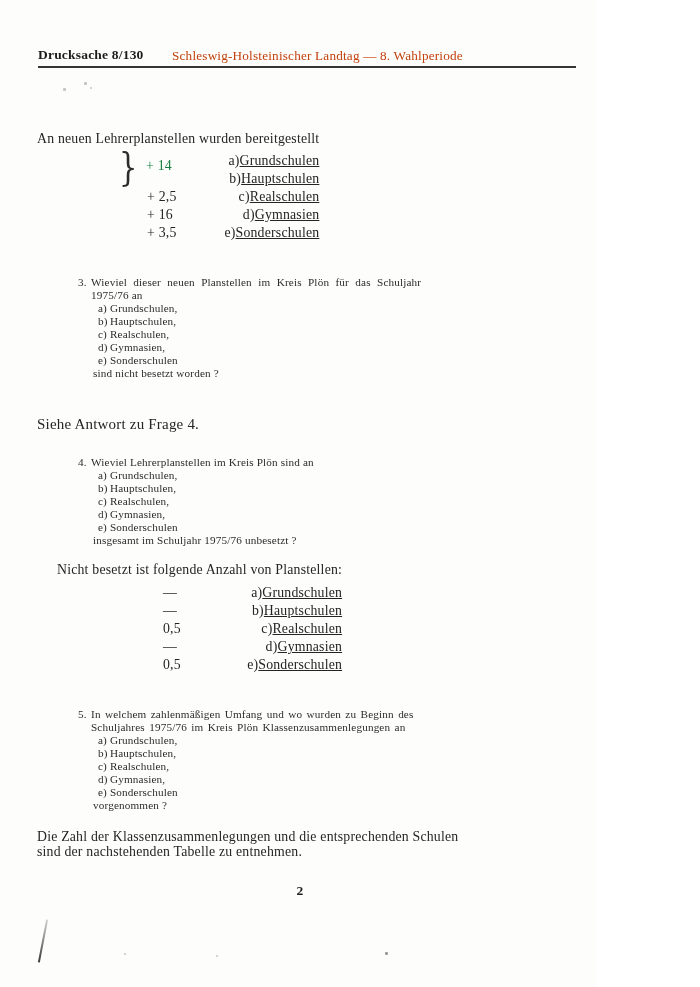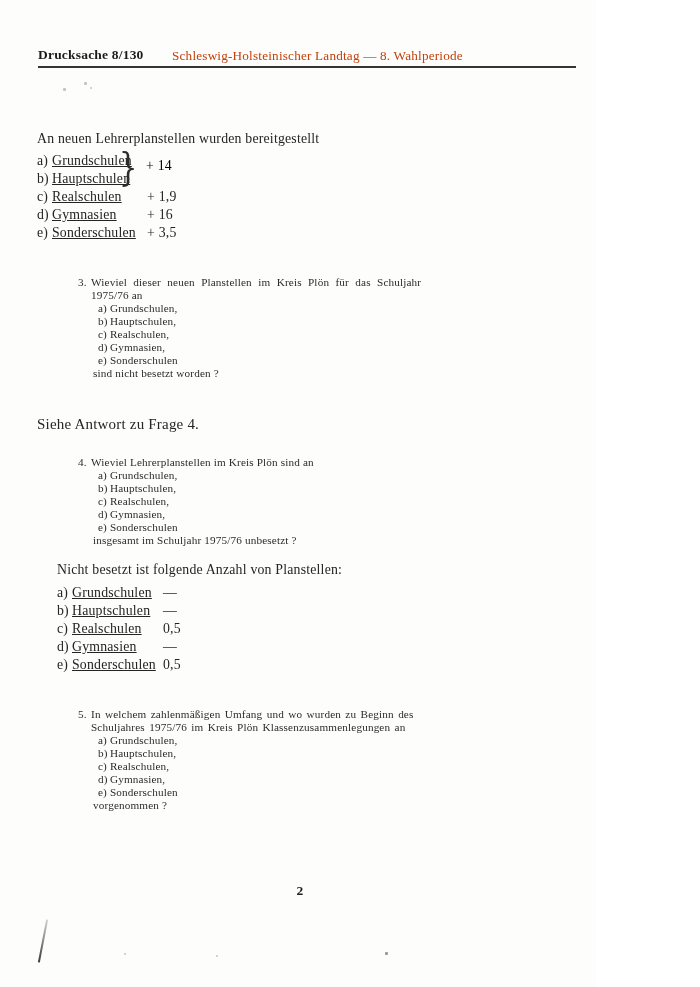--- a/index.html
+++ b/index.html
@@ -10,35 +10,35 @@
     font-family:"Liberation Serif", serif;
     color:#262626;
     overflow:hidden;
     letter-spacing:0.2px;
   }
   
   .doc-number{position:absolute;left:38px;top:47px;font-size:13.5px;font-weight:bold;color:#1b1b1b;}
   .session-title{position:absolute;left:172px;top:48px;font-size:13.2px;color:#c2410c;}
   .header-rule{position:absolute;left:38px;top:66px;width:538px;height:2px;background:#353535;}
   
-  .main-block{position:absolute;left:37px;font-size:13.8px;color:#242424;}
+  .main-block{position:absolute;left:37px;font-size:13.8px;color:#242424;text-align:right;}
   .block-intro{line-height:18px;}
   .rows{margin-top:4px;text-decoration:underline;}
   .row{position:relative;height:18px;line-height:18px;}
   .row-label{display:inline-block;width:15px;}
   .row-value{position:absolute;top:0;}
   .alloc .row-value{left:110px;}
   .vac .row-value{left:106px;}
   .brace{
     position:absolute;left:119px;top:146px;
     font-size:40px;line-height:40px;font-weight:400;color:#2c2c2c;
     transform:scaleX(0.72);transform-origin:left top;
     font-family:"DejaVu Serif", serif;
   }
-  .brace-value{position:absolute;left:146px;top:158px;font-size:13.8px;color:#000000;}
+  .brace-value{position:absolute;left:146px;top:158px;font-size:13.8px;color:#15803d;}
   
   .question{position:absolute;left:78px;width:400px;font-size:11.2px;line-height:13px;color:#2b2b2b;letter-spacing:0.15px;}
   .q-num{position:absolute;left:0;top:0;}
   .q-line{margin-left:13px;}
   .q-just{word-spacing:3.4px;}
   .q-just2{word-spacing:1.4px;}
   .q-item{margin-left:20px;}
   .q-item-label{display:inline-block;width:12px;}
   .q-closing{margin-left:15px;}
   
@@ -71,21 +71,21 @@
   <section class="main-block alloc" style="top:130px;">
     <div class="block-intro">An neuen Lehrerplanstellen wurden bereitgestellt</div>
     <div class="rows">
       <div class="row">
         <span class="row-label">a)</span><span class="row-name">Grundschulen</span><span class="row-value"></span>
       </div>
       <div class="row">
         <span class="row-label">b)</span><span class="row-name">Hauptschulen</span><span class="row-value"></span>
       </div>
       <div class="row">
-        <span class="row-label">c)</span><span class="row-name">Realschulen</span><span class="row-value">+ 1,9</span>
+        <span class="row-label">c)</span><span class="row-name">Realschulen</span><span class="row-value">+ 2,5</span>
       </div>
       <div class="row">
         <span class="row-label">d)</span><span class="row-name">Gymnasien</span><span class="row-value">+ 16</span>
       </div>
       <div class="row">
         <span class="row-label">e)</span><span class="row-name">Sonderschulen</span><span class="row-value">+ 3,5</span>
       </div>
     </div>
   </section>
   <div class="brace">}</div>
@@ -142,18 +142,22 @@
     <div class="q-line q-just2">In welchem zahlenmäßigen Umfang und wo wurden zu Beginn des</div>
     <div class="q-line q-just2">Schuljahres 1975/76 im Kreis Plön Klassenzusammenlegungen an</div>
     <div class="q-item"><span class="q-item-label">a)</span><span>Grundschulen,</span></div>
     <div class="q-item"><span class="q-item-label">b)</span><span>Hauptschulen,</span></div>
     <div class="q-item"><span class="q-item-label">c)</span><span>Realschulen,</span></div>
     <div class="q-item"><span class="q-item-label">d)</span><span>Gymnasien,</span></div>
     <div class="q-item"><span class="q-item-label">e)</span><span>Sonderschulen</span></div>
     <div class="q-closing">vorgenommen ?</div>
   </section>
 
+  <div class="closing-par">
+    <div>Die Zahl der Klassenzusammenlegungen und die entsprechenden Schulen</div>
+    <div>sind der nachstehenden Tabelle zu entnehmen.</div>
+  </div>
 
   <div class="page-number">2</div>
 
   <div class="pen-mark"></div>
 
 </div>
 
 </body></html>

